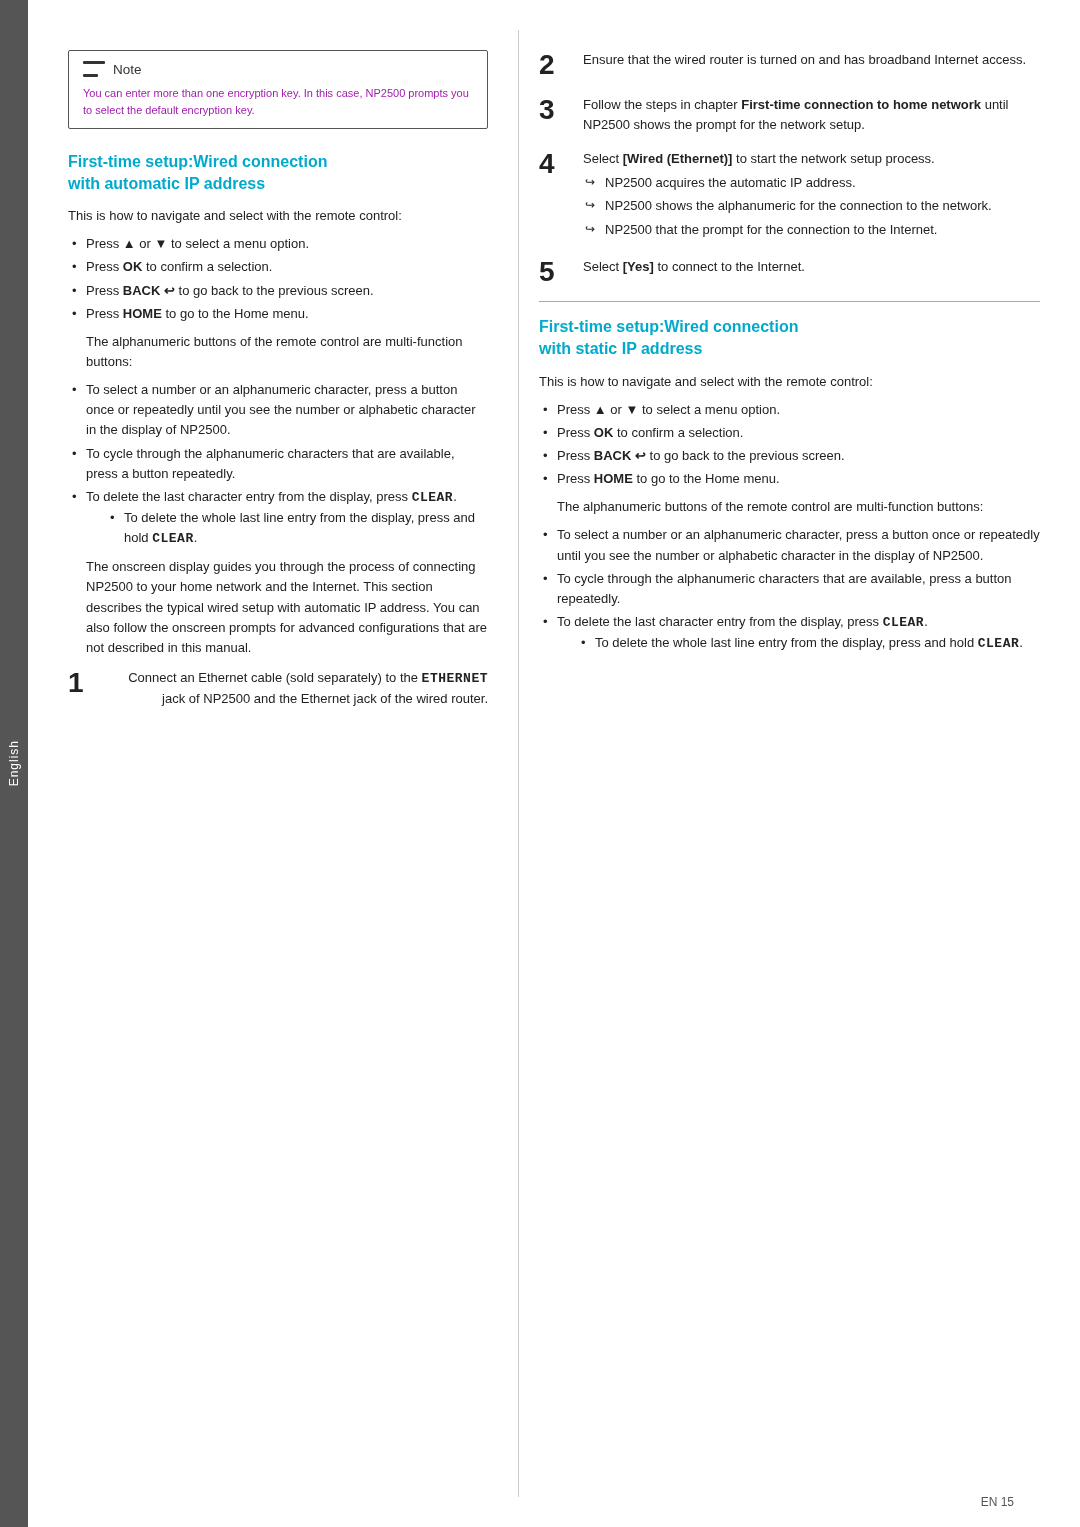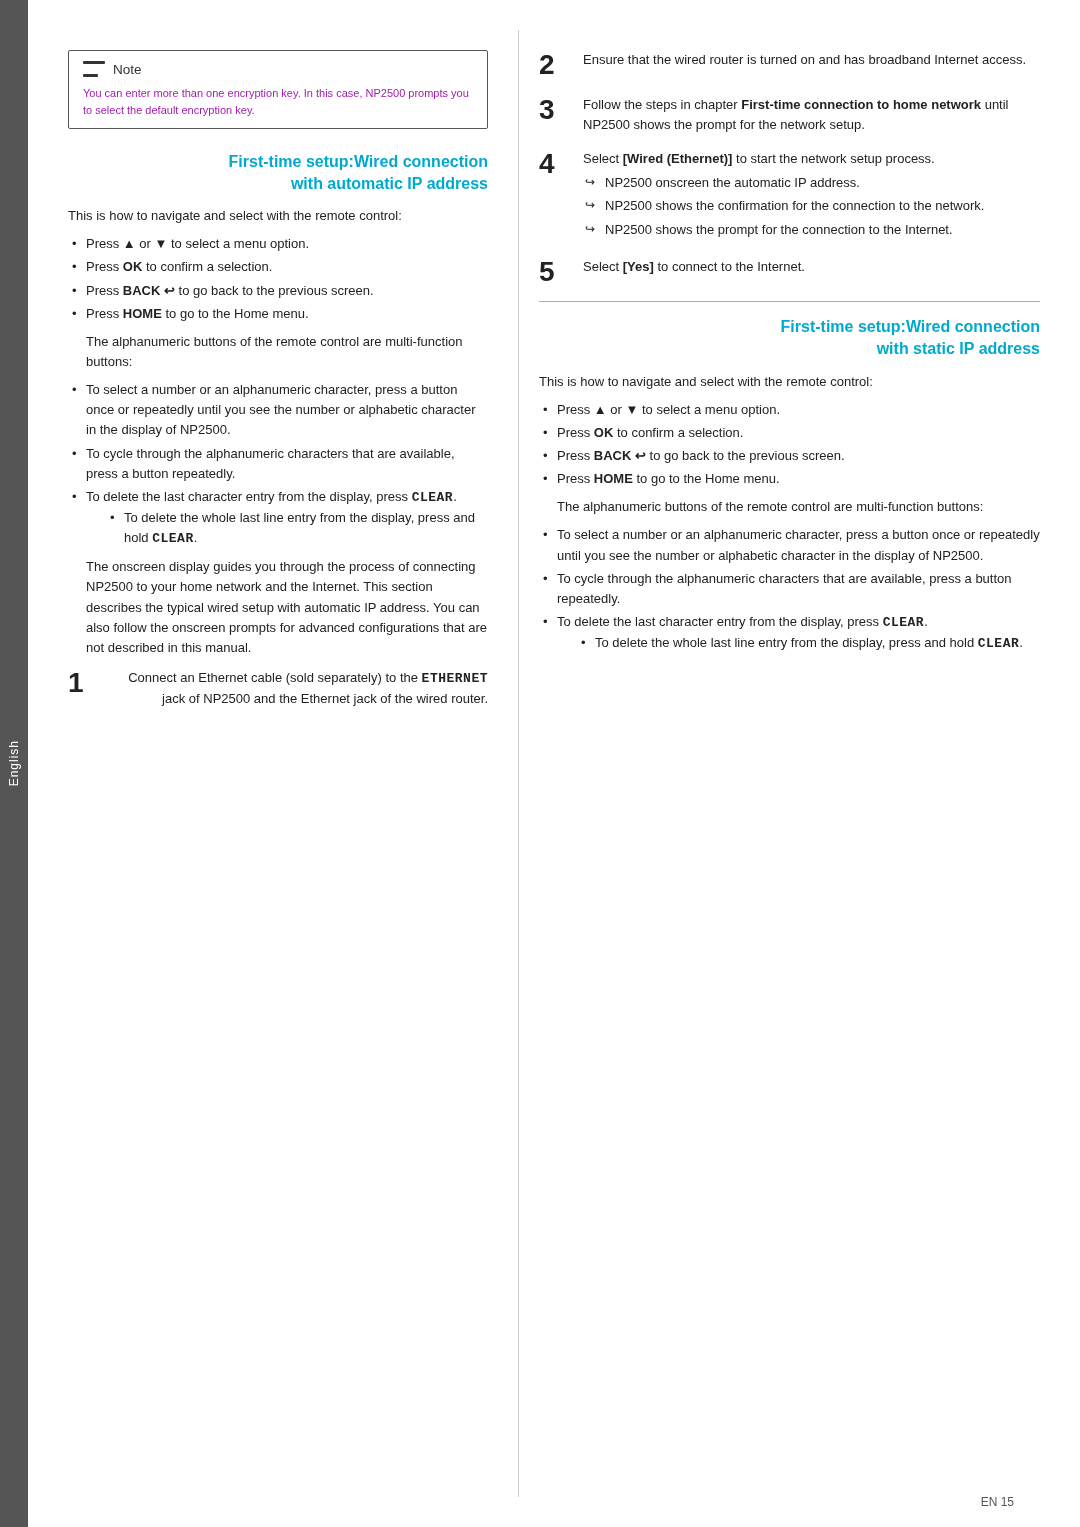--- a/index.html
+++ b/index.html
@@ -93,21 +93,20 @@
     
     .section-heading {
       color: #00aacc;
       font-size: 16px;
       font-weight: bold;
       margin-bottom: 12px;
       line-height: 1.35;
       border-top: 1.5px solid #aaa;
       padding-top: 14px;
       margin-top: 4px;
-      text-align: right;
     }
     .section-heading.no-border {
       border-top: none;
       padding-top: 0;
     }
     
     .body-text {
       font-size: 13px;
       line-height: 1.55;
       margin-bottom: 8px;
@@ -298,23 +297,23 @@
         <div class="step-content">
           Follow the steps in chapter <span class="bold">First-time connection to home network</span> until NP2500 shows the prompt for the network setup.
         </div>
       </div>
 
       <div class="step">
         <div class="step-number">4</div>
         <div class="step-content">
           Select <span class="bold">[Wired (Ethernet)]</span> to start the network setup process.
           <ul class="arrow-list">
-            <li>NP2500 onscreen the automatic IP address.</li>
-            <li>NP2500 shows the confirmation for the connection to the network.</li>
-            <li>NP2500 shows the prompt for the connection to the Internet.</li>
+            <li>NP2500 acquires the automatic IP address.</li>
+            <li>NP2500 shows the alphanumeric for the connection to the network.</li>
+            <li>NP2500 that the prompt for the connection to the Internet.</li>
           </ul>
         </div>
       </div>
 
       <div class="step">
         <div class="step-number">5</div>
         <div class="step-content">
           Select <span class="bold">[Yes]</span> to connect to the Internet.
         </div>
       </div>

